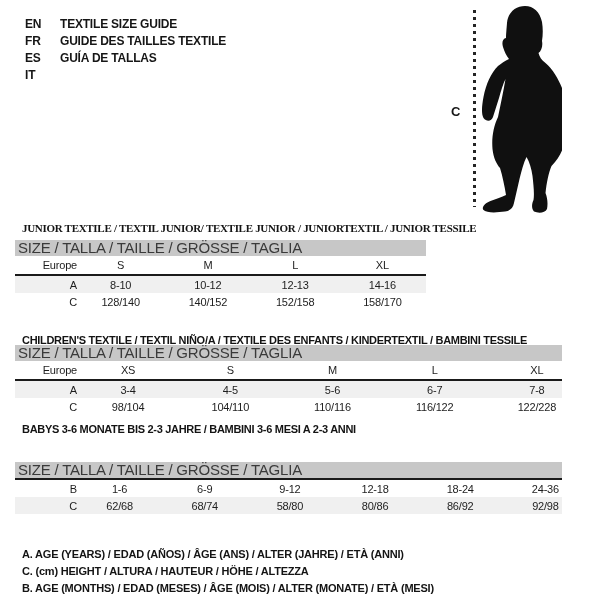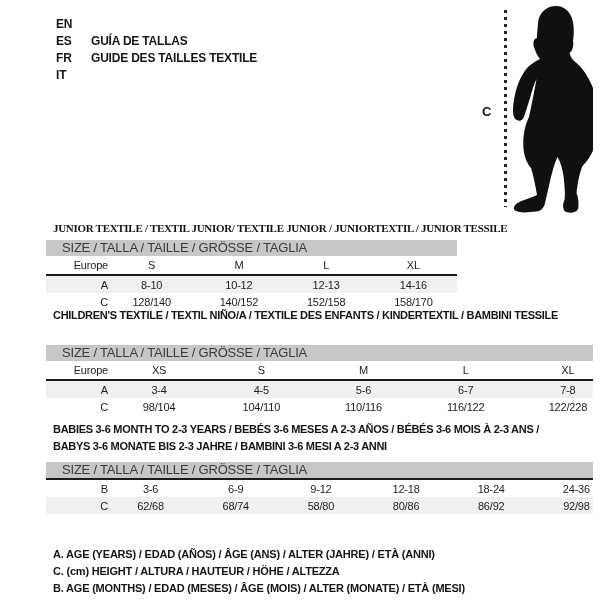--- a/index.html
+++ b/index.html
@@ -1,34 +1,34 @@
 <!DOCTYPE html>
 <html><head>
 <meta charset="utf-8">
 <style>
   html,body { margin:0; padding:0; }
   body { font-family:"Liberation Sans", sans-serif; background:#fff; }
-  #stage { position:relative; width:562px; height:600px; background:#ffffff; overflow:hidden;margin-left:31px; }
+  #stage { position:relative; width:562px; height:600px; background:#ffffff; overflow:hidden; }
 
   
   .lang-list { position:absolute; left:25px; top:16px; }
   .lang-row { display:flex; font-weight:bold; font-size:12px; line-height:17px; color:#161616; letter-spacing:-0.2px; }
   .lang-code { width:35px; }
 
   
   .baby-svg { position:absolute; left:479px; top:4px; }
   .dash-line { position:absolute; left:473px; top:10px; width:3px; height:197px;
     background:repeating-linear-gradient(to bottom, #242424 0 3px, transparent 3px 7px); }
   .measure-c { position:absolute; left:451px; top:104px; font-weight:bold; font-size:13px; color:#161616; }
 
   
   .tbl-title { position:absolute; left:22px; font-weight:bold; font-size:11px; color:#141414;
     letter-spacing:-0.3px; white-space:nowrap; line-height:16.5px; }
   .size-bar { position:absolute; left:15px; height:16px; background:#c7c7c7; color:#3a3a3a;
-    font-size:13px; line-height:16px; padding-left:16px; letter-spacing:-0.2px; box-sizing:border-box; }
+    font-size:15px; line-height:16px; padding-left:3px; letter-spacing:-0.2px; box-sizing:border-box; }
   .data-table { position:absolute; left:15px; border-collapse:collapse; table-layout:fixed;
     font-size:11px; color:#1d1d1d; letter-spacing:-0.2px; }
   .data-table td { height:17px; text-align:center; padding:0; vertical-align:middle; }
   .data-table td.lbl { text-align:right; padding-left:7px; }
   .data-table tr.head { border-bottom:2px solid #1a1a1a; }
   .data-table tr.head td { height:18px; }
   .data-table tr.alt { background:#f0f0f0; }
   .data-table tr.btop { border-top:2px solid #1a1a1a; }
 
   
@@ -36,28 +36,29 @@
     line-height:17px; color:#141414; letter-spacing:-0.2px; }
 </style>
 </head>
 <body>
 
 <div id="stage">
 
   <div class="lang-list">
     <div class="lang-row">
       <span class="lang-code">EN</span>
+      <span>TEXTILE SIZE GUIDE</span>
+    </div>
+    <div class="lang-row">
+      <span class="lang-code">FR</span>
+      <span>GUIDE DES TAILLES TEXTILE</span>
     </div>
     <div class="lang-row">
       <span class="lang-code">ES</span>
       <span>GUÍA DE TALLAS</span>
-    </div>
-    <div class="lang-row">
-      <span class="lang-code">FR</span>
-      <span>GUIDE DES TAILLES TEXTILE</span>
     </div>
     <div class="lang-row">
       <span class="lang-code">IT</span>
     </div>
   </div>
 
   <div class="dash-line"></div>
   <div class="measure-c">C</div>
   <svg class="baby-svg" width="116" height="210" viewBox="0 0 116 210" aria-hidden="true">
     <path fill="#101010" d="
@@ -127,21 +128,21 @@
     <tr>
       <td class="lbl">C</td>
       <td>128/140</td>
       <td>140/152</td>
       <td>152/158</td>
       <td>158/170</td>
     </tr>
   </tbody>
     </table>
 
-  <div class="tbl-title" style="top:307px;">CHILDREN'S TEXTILE / TEXTIL NIÑO/A / TEXTILE DES ENFANTS / KINDERTEXTIL / BAMBINI TESSILE</div>
+  <div class="tbl-title" style="top:332px;">CHILDREN'S TEXTILE / TEXTIL NIÑO/A / TEXTILE DES ENFANTS / KINDERTEXTIL / BAMBINI TESSILE</div>
   <div class="size-bar" style="top:345px; width:573px;">SIZE / TALLA / TAILLE / GRÖSSE / TAGLIA</div>
   <table class="data-table" style="top:361px; width:573px;">
     <colgroup>
         <col style="width:62px">
         <col>
         <col>
         <col>
         <col>
         <col>
       </colgroup>
@@ -167,38 +168,37 @@
       <td>98/104</td>
       <td>104/110</td>
       <td>110/116</td>
       <td>116/122</td>
       <td>122/228</td>
     </tr>
   </tbody>
     </table>
 
   <div class="tbl-title" style="top:421px;">
-    <div>BABIES 3-6 MONTH TO 2-3 YEARS / BEBÉS 3-6 MESES A 2-3 AÑOS / BÉBÉS 3-6 MOIS À 2-3 ANS /</div>
     <div>BABYS 3-6 MONATE BIS 2-3 JAHRE / BAMBINI 3-6 MESI A 2-3 ANNI</div>
   </div>
   <div class="size-bar" style="top:462px; width:573px;">SIZE / TALLA / TAILLE / GRÖSSE / TAGLIA</div>
   <table class="data-table" style="top:478px; width:573px;">
     <colgroup>
         <col style="width:62px">
         <col>
         <col>
         <col>
         <col>
         <col>
         <col>
       </colgroup>
     <tbody>
         <tr class="btop">
       <td class="lbl">B</td>
-      <td>3-6</td>
+      <td>1-6</td>
       <td>6-9</td>
       <td>9-12</td>
       <td>12-18</td>
       <td>18-24</td>
       <td>24-36</td>
     </tr>
     <tr class="alt">
       <td class="lbl">C</td>
       <td>62/68</td>
       <td>68/74</td>

